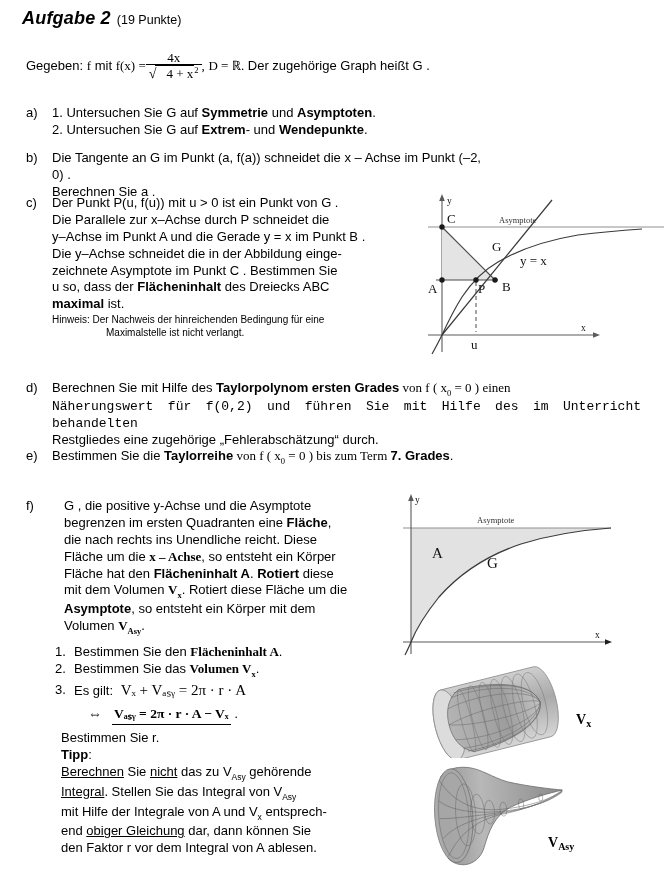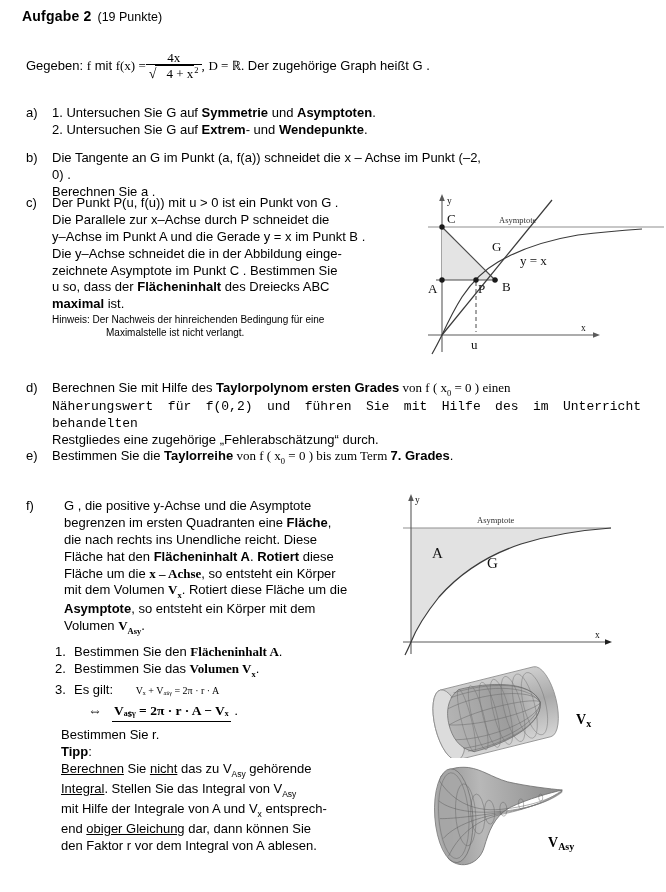--- a/index.html
+++ b/index.html
@@ -8,21 +8,21 @@
     font-family:"Liberation Sans", sans-serif;
     color:#000;
     position:relative;
     overflow:hidden;
     font-size:12.3px;
   }
   .page { position:relative; width:666px; height:892px; }
 
   
   .hdr { position:absolute; left:22px; top:8px; }
-  .hdr .t { font-weight:bold; font-size:14px; letter-spacing:.2px; }
+  .hdr .t { font-weight:bold; font-size:18px; letter-spacing:.2px;font-style:italic; }
   .hdr .p { font-size:12.5px; margin-left:6px; }
 
   
   .m { font-family:"Liberation Serif", serif; }
   .b { font-weight:bold; }
   .u { text-decoration:underline; }
 
   
   .frac { display:inline-block; vertical-align:middle; text-align:center;
           font-family:"Liberation Serif", serif; line-height:1.02; position:relative; top:-1px;}
@@ -166,41 +166,41 @@
       <div><span>Bestimmen Sie die </span><span class="b">Taylorreihe</span><span class="m"> von f ( x</span><sub class="sm m">0</sub><span class="m"> = 0 ) bis zum Term </span><span class="b">7. Grades</span><span>.</span></div>
     </div>
   </div>
 
   <div class="task" style="left:26px; top:498px; width:390px;">
     <div class="lab">f)</div>
     <div class="body" style="padding-left:12px;">
       <div>G , die positive y-Achse und die Asymptote</div>
       <div><span>begrenzen im ersten Quadranten eine </span><span class="b">Fläche</span><span>,</span></div>
       <div>die nach rechts ins Unendliche reicht. Diese</div>
+      <div><span>Fläche um die </span><span class="b m">x – Achse</span><span>, so entsteht ein Körper</span></div>
       <div><span>Fläche hat den </span><span class="b">Flächeninhalt A</span><span>. </span><span class="b">Rotiert</span><span> diese</span></div>
-      <div><span>Fläche um die </span><span class="b m">x – Achse</span><span>, so entsteht ein Körper</span></div>
       <div><span>mit dem Volumen </span><span class="b m">V</span><sub class="sm b m">x</sub><span>. Rotiert diese Fläche um die</span></div>
       <div><span class="b">Asymptote</span><span>, so entsteht ein Körper mit dem</span></div>
       <div><span>Volumen </span><span class="b m">V</span><sub class="sm b m">Asy</sub><span>.</span></div>
     </div>
   </div>
 
   <div style="position:absolute; left:55px; top:643px; width:360px; font-size:13px; line-height:1.32;">
     <div style="display:flex;">
       <span style="width:19px;">1.</span>
       <span><span>Bestimmen Sie den </span><span class="b m">Flächeninhalt A</span><span>.</span></span>
     </div>
     <div style="display:flex;">
       <span style="width:19px;">2.</span>
       <span><span>Bestimmen Sie das </span><span class="b m">Volumen V</span><sub class="sm b m">x</sub><span>.</span></span>
     </div>
     <div style="display:flex; margin-top:1px;">
       <span style="width:19px;">3.</span>
       <span><span>Es gilt:</span>
-        <span class="m" style="font-size:10px; margin-left:19px;">Vₓ + Vₐₛᵧ = 2π · r · A</span>
+        <span class="m" style="font-size:15px; margin-left:4px;">Vₓ + Vₐₛᵧ = 2π · r · A</span>
       </span>
     </div>
     <div style="display:flex; margin-top:4px; padding-left:33px;">
       <span class="m" style="font-size:14px; margin-right:10px;">⇔</span>
       <span class="m eqbox" style="font-size:13.5px;font-weight:bold;">Vₐₛᵧ = 2π · r · A − Vₓ</span>
       <span class="m" style="font-size:13.5px; margin-left:4px;">.</span>
     </div>
     <div style="padding-left:6px; margin-top:4px;">Bestimmen Sie r.</div>
     <div style="padding-left:6px;"><span class="b">Tipp</span><span>:</span></div>
     <div style="padding-left:6px;"><span class="u">Berechnen</span><span> Sie </span><span class="u">nicht</span><span> das zu V</span><sub class="sm">Asy</sub><span> gehörende</span></div>

